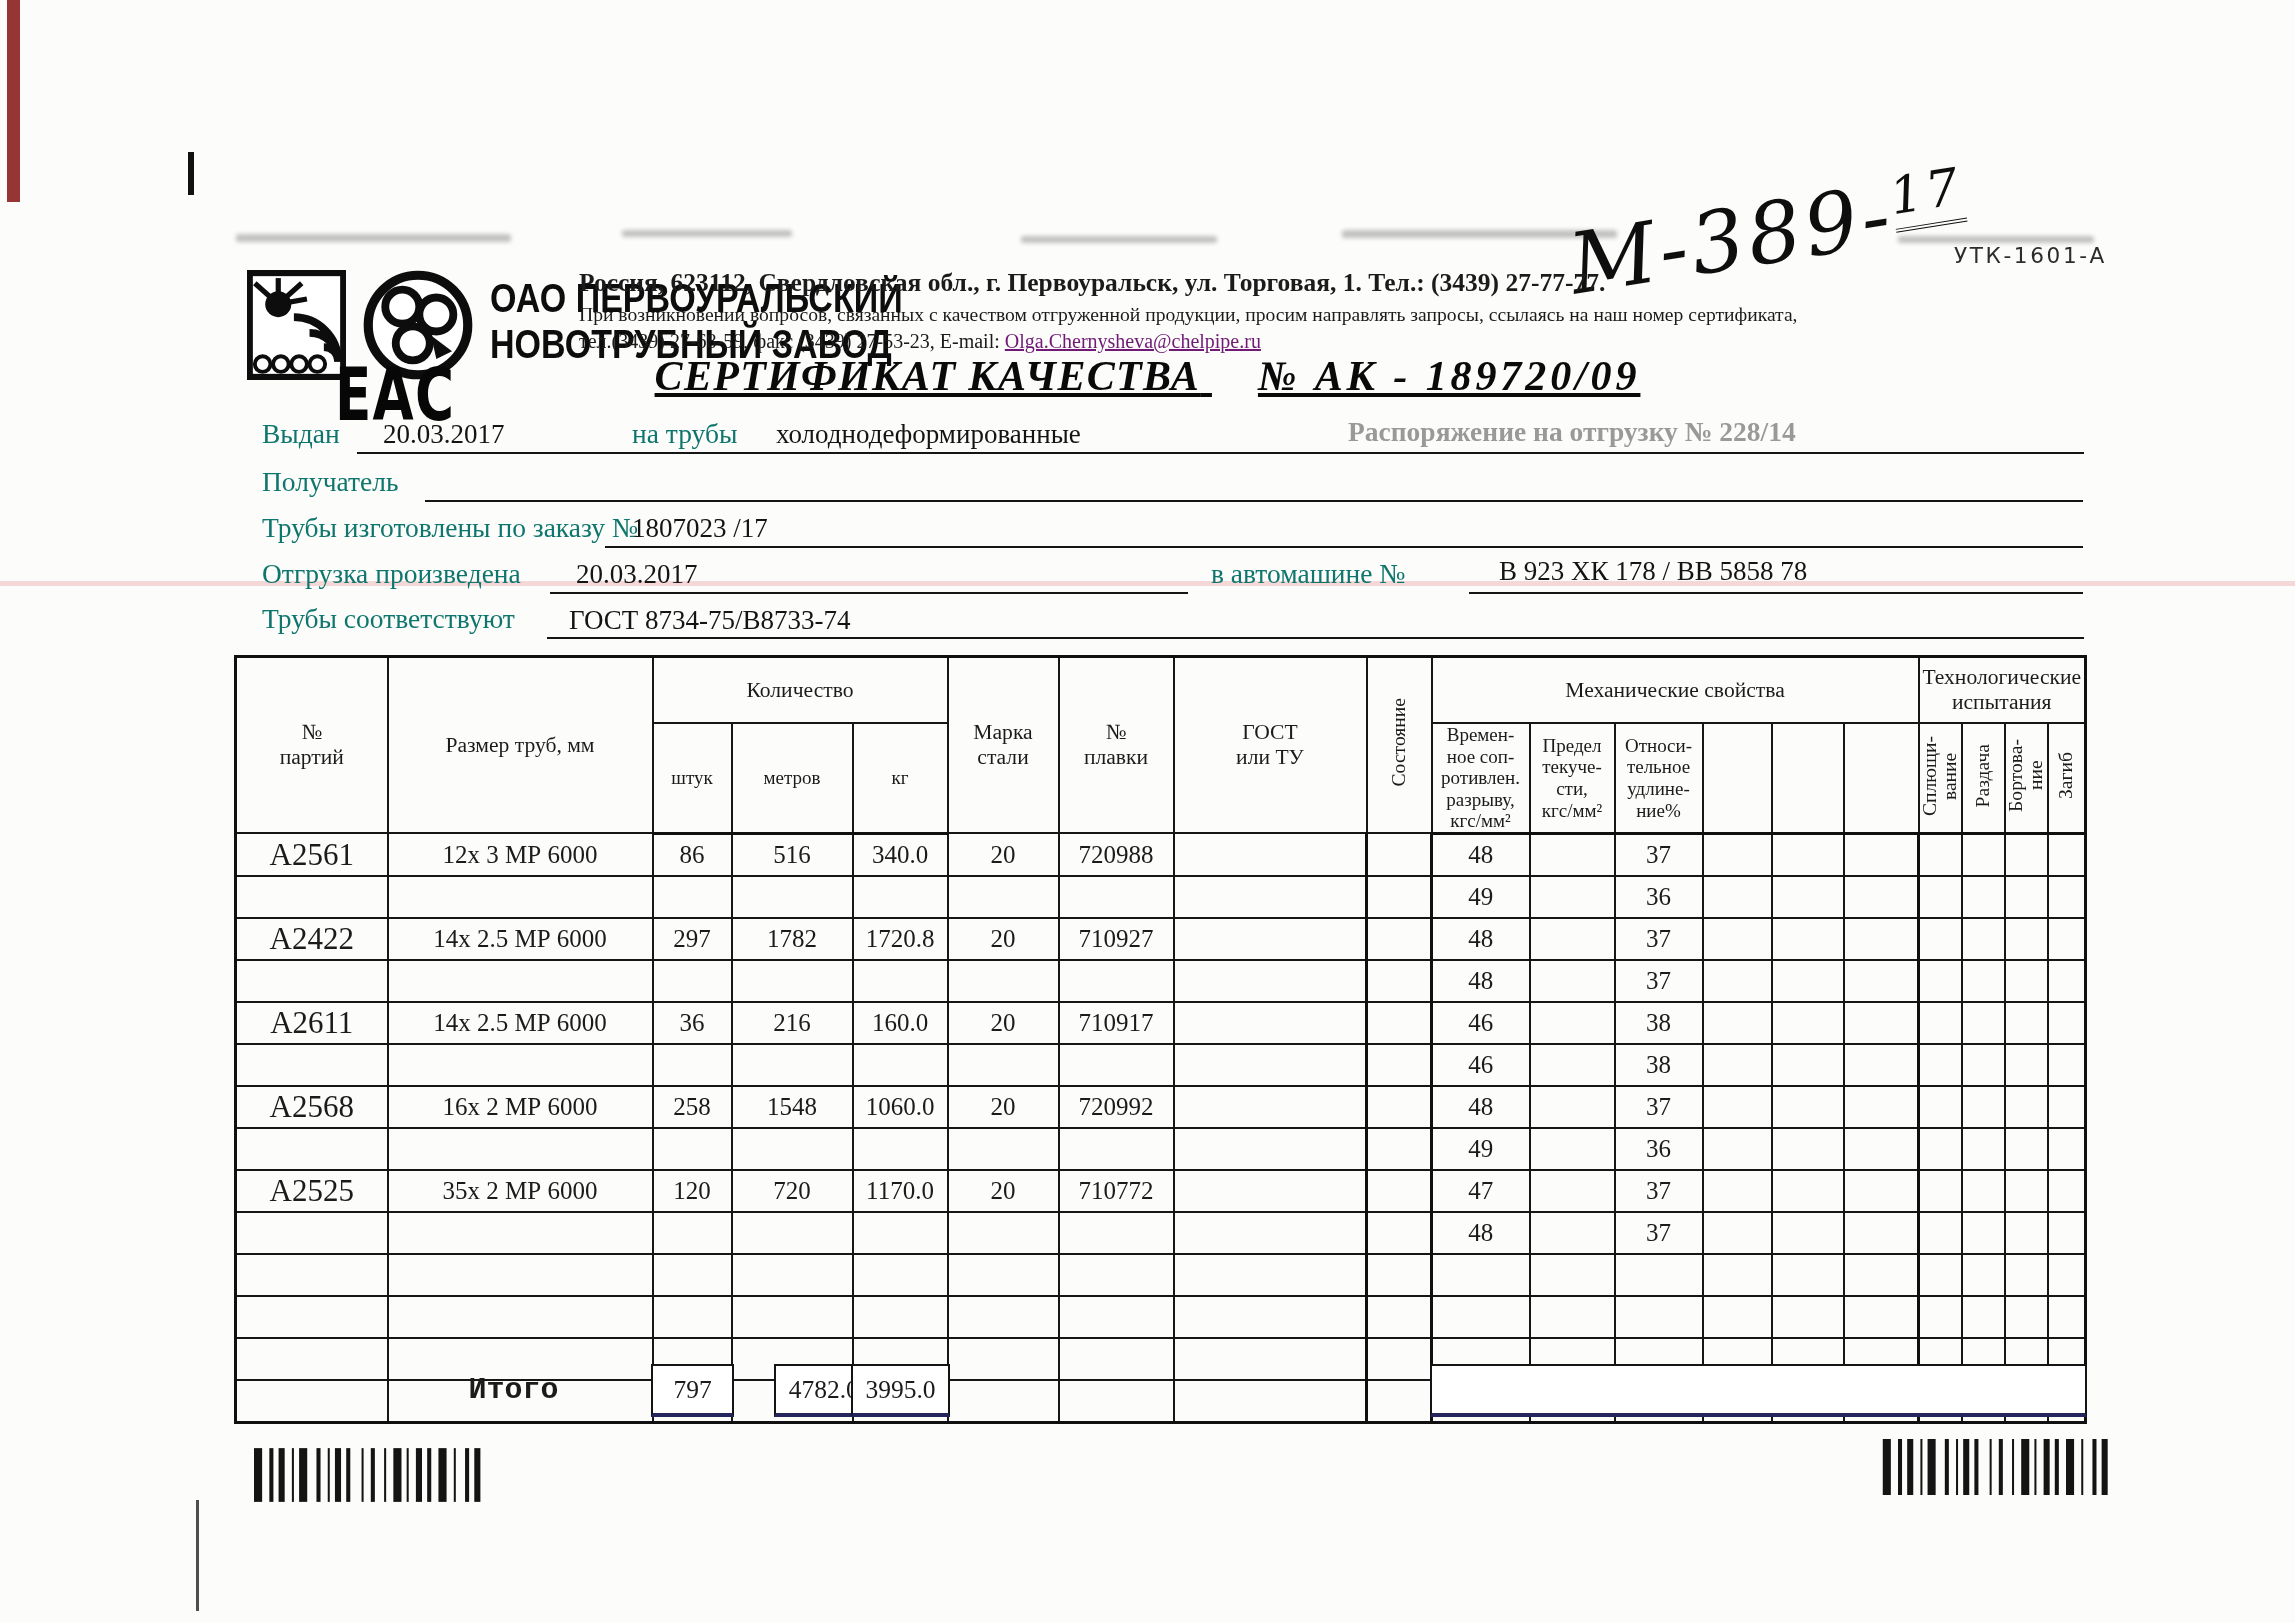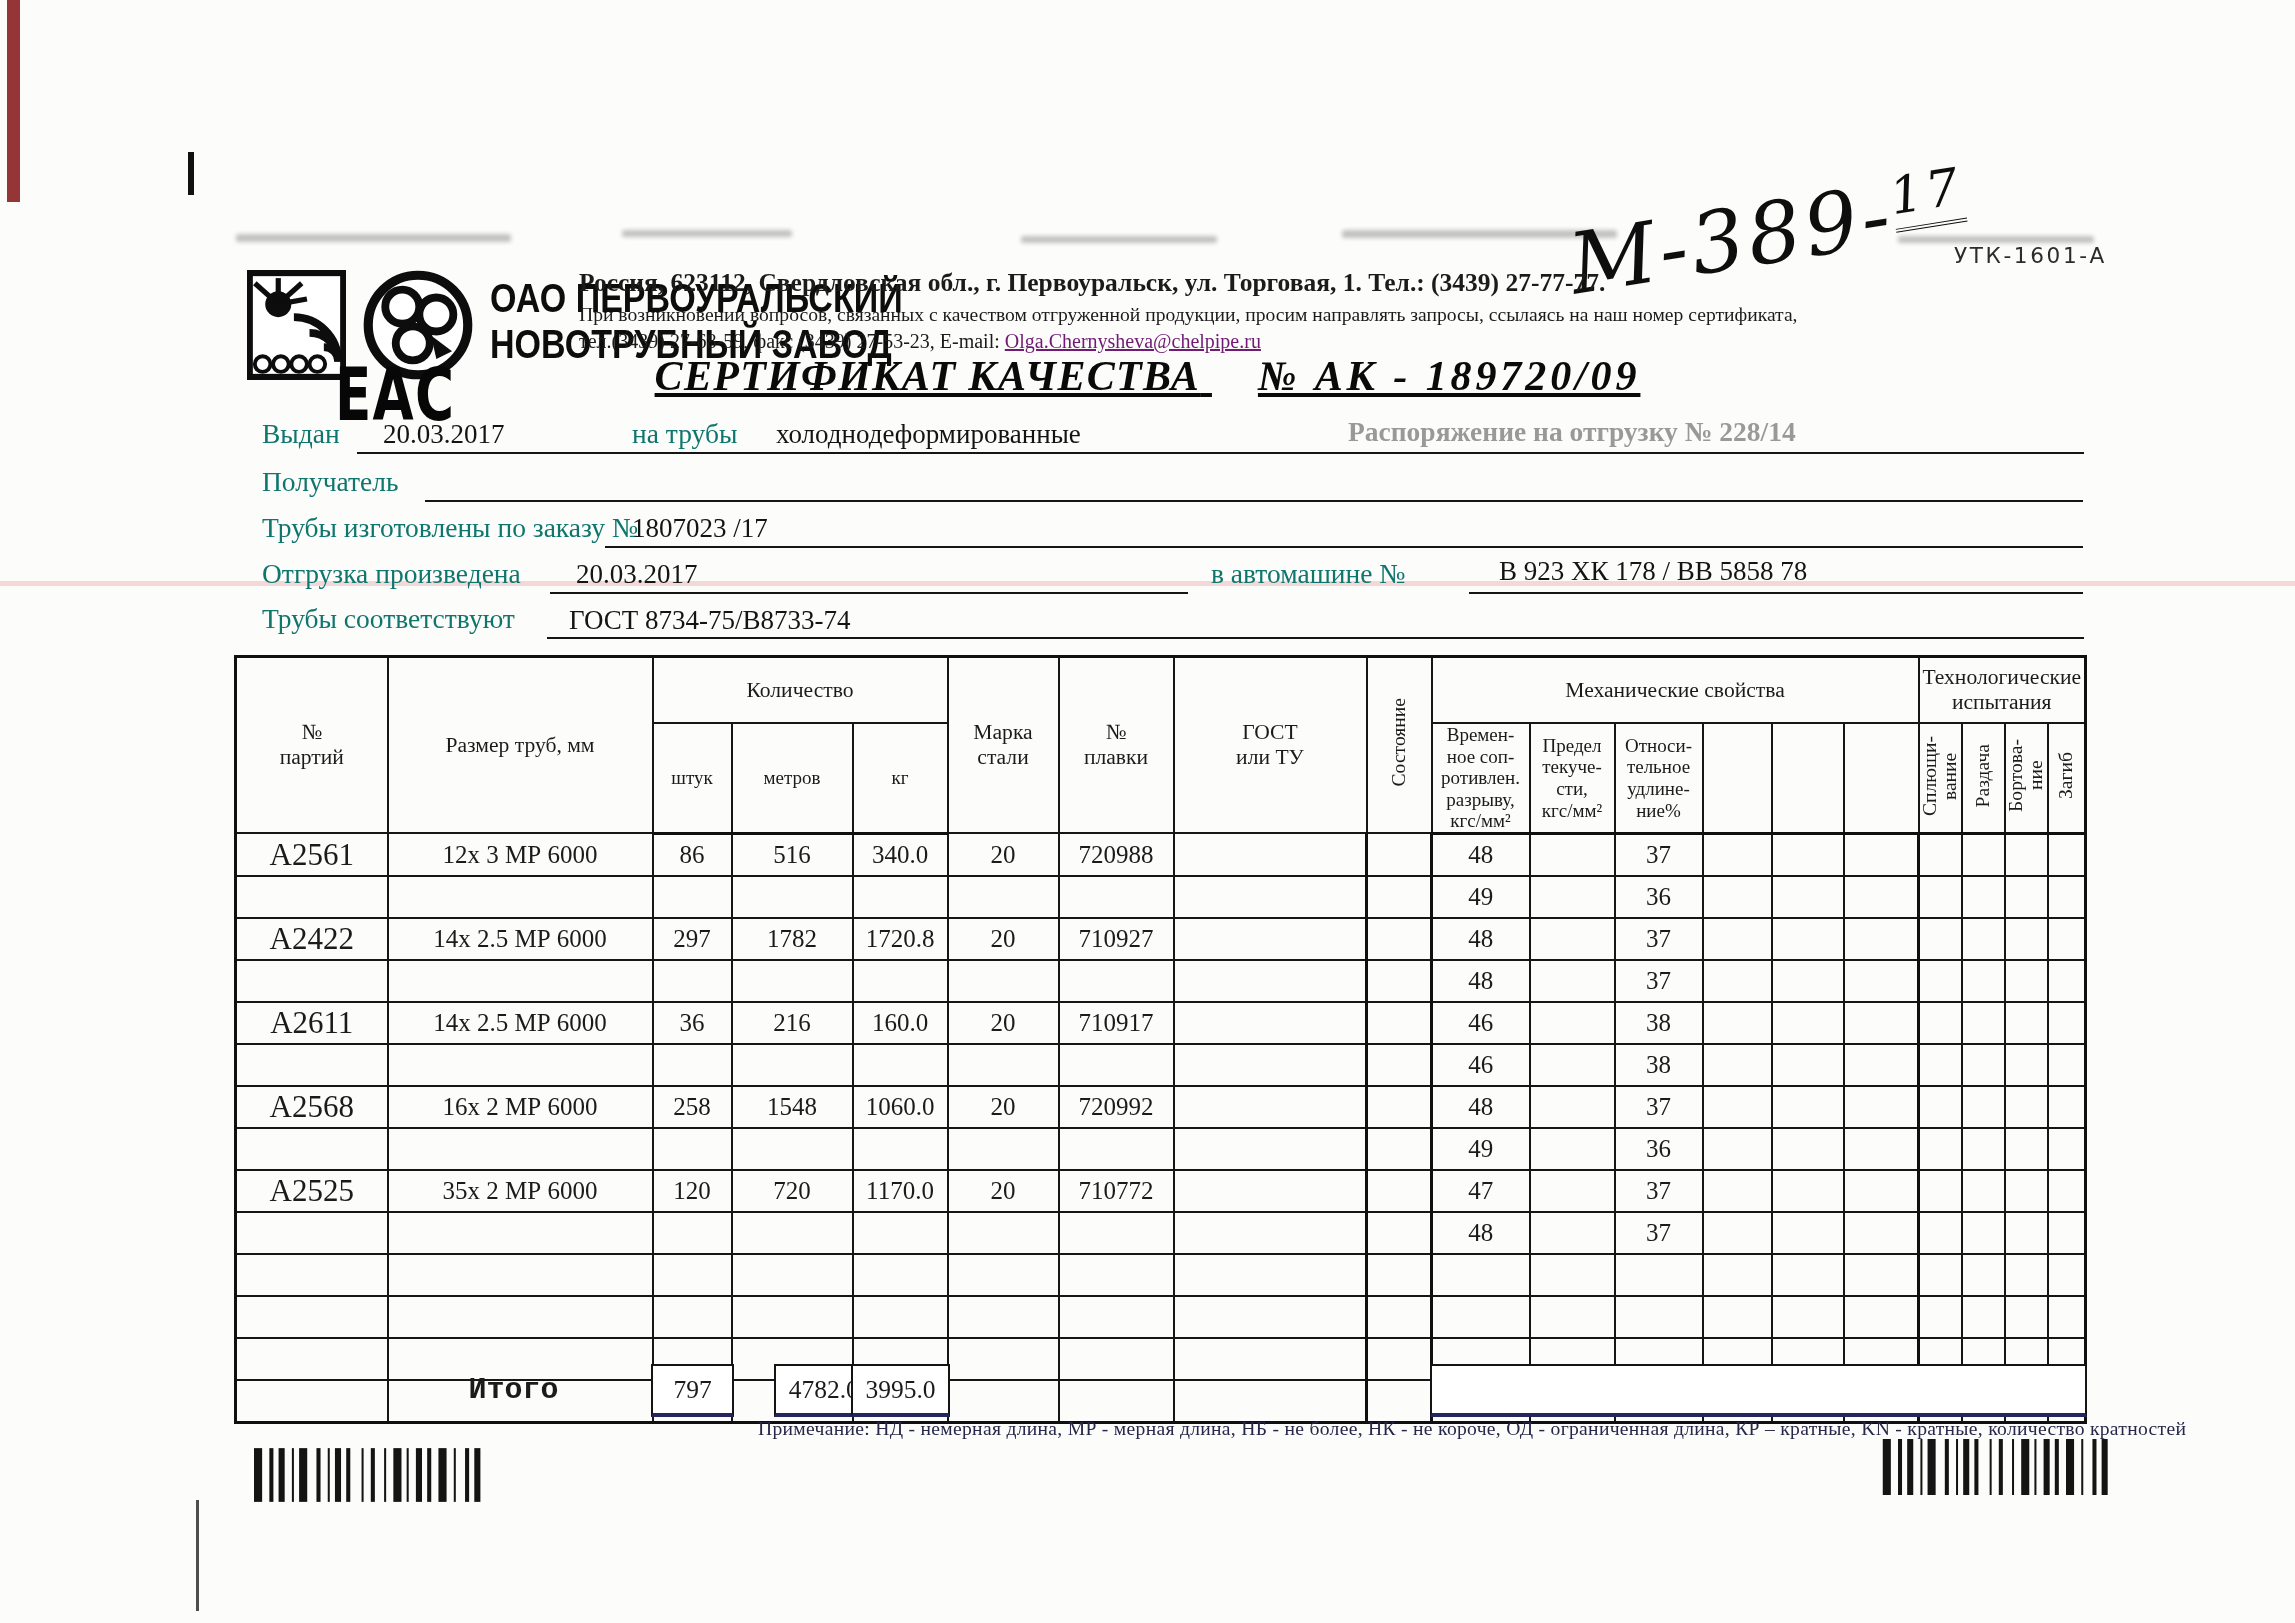--- a/index.html
+++ b/index.html
@@ -530,21 +530,20 @@
         </tr>
       </tbody>
   </table>
 
   <div class="abs tot-label" style="left:386px;top:1373px;width:255px;text-align:center;font-family:Liberation Mono, monospace;">Итого</div>
   <div class="tot-box" style="left:651px;top:1364px;width:79px;height:47px;">797</div>
   <div class="tot-box" style="left:774px;top:1364px;width:121px;height:47px;">4782.000</div>
   <div class="tot-box" style="left:851px;top:1364px;width:95px;height:47px;">3995.0</div>
   <div class="tot-box" style="left:1430px;top:1364px;width:653px;height:47px;"></div>
 
-  <div class="abs note">Примечание: НД - немерная длина, МР - мерная длина, НБ - не более, НК - не короче, ОД - ограниченная длина, КР – кратные, KN - кратные, количество кратностей</div>
 
   <div class="barcode" style="left:254px;top:1448px;"><svg width="234" height="54" viewBox="0 0 357 82">
         <rect x="0.0" y="0" width="12.4" height="82" fill="#141414"></rect>
         <rect x="23.4" y="0" width="6.2" height="82" fill="#141414"></rect>
         <rect x="37.5" y="0" width="9.3" height="82" fill="#141414"></rect>
         <rect x="57.8" y="0" width="3.1" height="82" fill="#141414"></rect>
         <rect x="68.8" y="0" width="12.4" height="82" fill="#141414"></rect>
         <rect x="95.3" y="0" width="6.2" height="82" fill="#141414"></rect>
         <rect x="112.5" y="0" width="3.1" height="82" fill="#141414"></rect>
         <rect x="123.5" y="0" width="9.3" height="82" fill="#141414"></rect>

